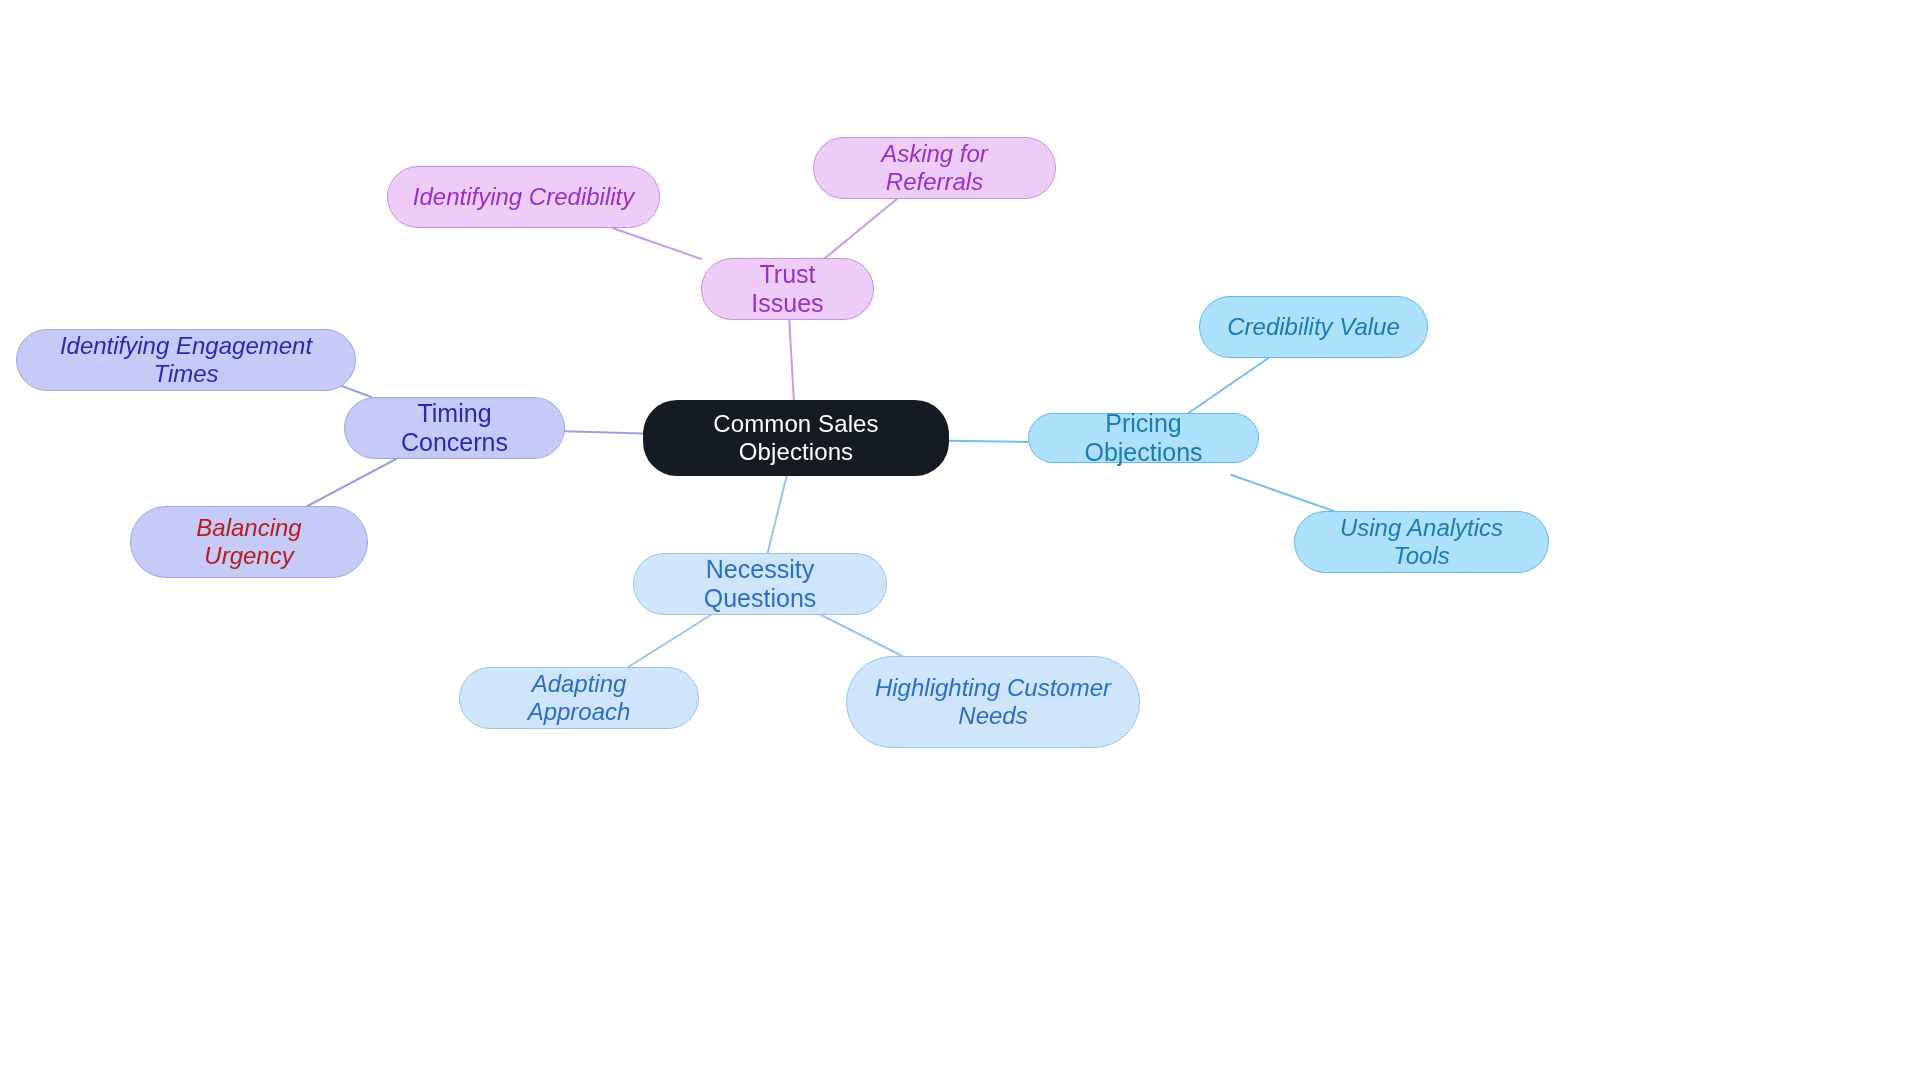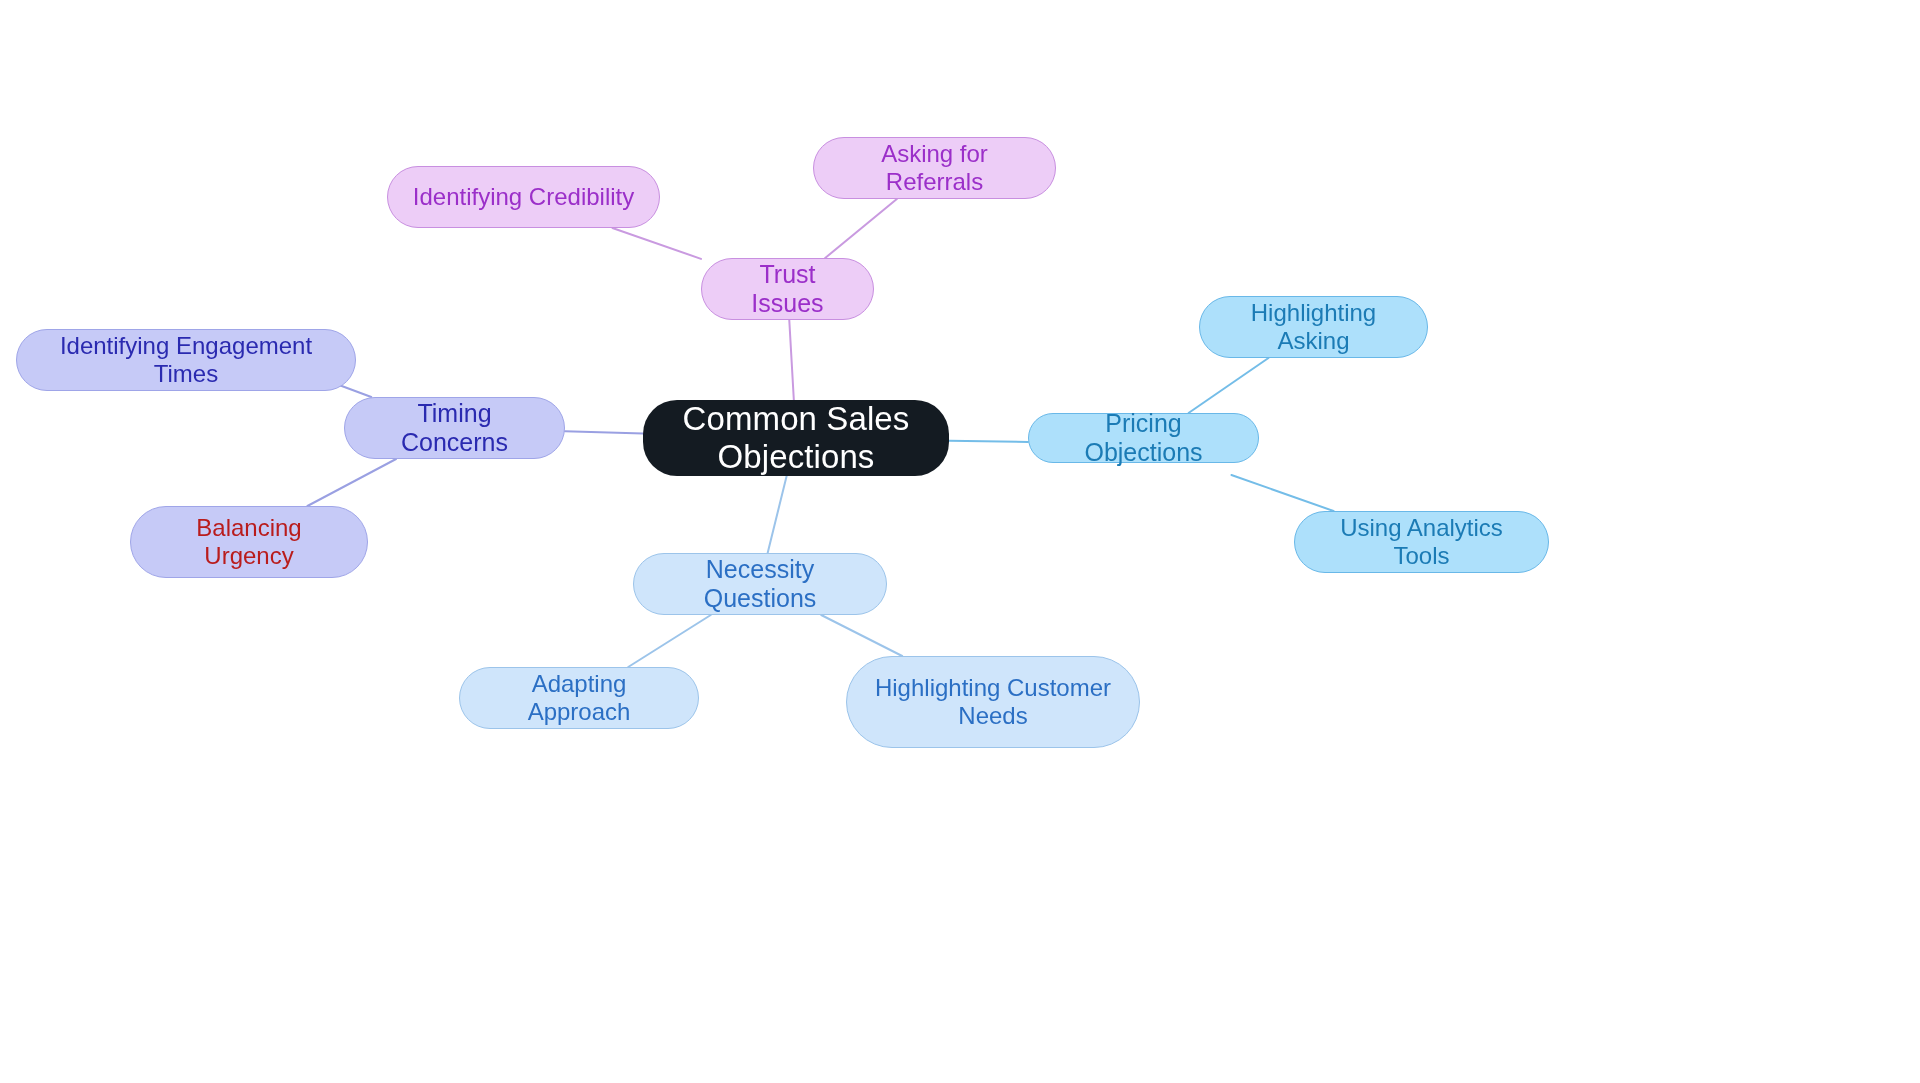--- a/index.html
+++ b/index.html
@@ -35,29 +35,30 @@
     border-style: solid;
     border-width: 1.5px;
     border-radius: 999px;
     padding: 0 18px;
     line-height: 1.16;
     white-space: pre-line;
   }
   .node.root {
     border-radius: 34px;
     border-width: 0;
-    font-size: 33px;
+    font-size: 24px;
     letter-spacing: 0.1px;
     text-align: center;
   }
   .node.branch {
     font-size: 25px;
   }
   .node.leaf {
     font-size: 24px;
+    font-style: italic;
   }
 </style>
 </head>
 <body>
 
 <div id="canvas">
   <svg id="edge-layer" viewBox="0 0 1920 1083" preserveAspectRatio="none">
       <line x1="793.8322147651006" y1="400" x2="789.2684563758389" y2="320" stroke="#c99ae0" stroke-width="2" stroke-linecap="round"></line>
       <line x1="701" y1="258.8560606060606" x2="612.4565217391305" y2="228" stroke="#c99ae0" stroke-width="2" stroke-linecap="round"></line>
       <line x1="825.1611570247934" y1="258" x2="896.8388429752066" y2="199" stroke="#c99ae0" stroke-width="2" stroke-linecap="round"></line>
@@ -73,20 +74,20 @@
     </svg>
   <div id="node-layer">
       <div class="node root" style="left: 643px; top: 400px; width: 306px; height: 76px; background: rgb(20, 27, 34); color: rgb(255, 255, 255); border-color: transparent;"><span>Common Sales Objections</span></div>
       <div class="node branch" style="left: 701px; top: 258px; width: 173px; height: 62px; background: rgb(237, 205, 247); color: rgb(155, 47, 201); border-color: rgb(200, 143, 224);"><span>Trust Issues</span></div>
       <div class="node leaf" style="left: 387px; top: 166px; width: 273px; height: 62px; background: rgb(237, 205, 247); color: rgb(155, 47, 201); border-color: rgb(200, 143, 224);"><span>Identifying Credibility</span></div>
       <div class="node leaf" style="left: 813px; top: 137px; width: 243px; height: 62px; background: rgb(237, 205, 247); color: rgb(155, 47, 201); border-color: rgb(200, 143, 224);"><span>Asking for Referrals</span></div>
       <div class="node branch" style="left: 344px; top: 397px; width: 221px; height: 62px; background: rgb(198, 202, 247); color: rgb(42, 42, 176); border-color: rgb(159, 165, 232); justify-content: flex-end;"><span>Timing Concerns</span></div>
       <div class="node leaf" style="left: 16px; top: 297px; width: 340px; height: 62px; background: rgb(198, 202, 247); color: rgb(42, 42, 176); border-color: rgb(159, 165, 232); margin-top: 32px;"><span>Identifying Engagement Times</span></div>
       <div class="node leaf" style="left: 130px; top: 506px; width: 238px; height: 72px; background: rgb(198, 202, 247); color: #b91c1c; border-color: rgb(159, 165, 232);"><span>Balancing Urgency</span></div>
       <div class="node branch" style="left: 1028px; top: 413px; width: 231px; height: 50px; background: rgb(173, 224, 251); color: rgb(27, 123, 181); border-color: rgb(105, 184, 232);"><span>Pricing Objections</span></div>
-      <div class="node leaf" style="left: 1199px; top: 296px; width: 229px; height: 62px; background: rgb(173, 224, 251); color: rgb(27, 123, 181); border-color: rgb(105, 184, 232);"><span>Highlighting Asking</span></div>
+      <div class="node leaf" style="left: 1199px; top: 296px; width: 229px; height: 62px; background: rgb(173, 224, 251); color: rgb(27, 123, 181); border-color: rgb(105, 184, 232);"><span>Credibility Value</span></div>
       <div class="node leaf" style="left: 1294px; top: 511px; width: 255px; height: 62px; background: rgb(173, 224, 251); color: rgb(27, 123, 181); border-color: rgb(105, 184, 232);"><span>Using Analytics Tools</span></div>
       <div class="node branch" style="left: 633px; top: 553px; width: 254px; height: 62px; background: rgb(207, 229, 251); color: rgb(43, 111, 196); border-color: rgb(156, 196, 234);"><span>Necessity Questions</span></div>
       <div class="node leaf" style="left: 459px; top: 667px; width: 240px; height: 62px; background: rgb(207, 229, 251); color: rgb(43, 111, 196); border-color: rgb(156, 196, 234);"><span>Adapting Approach</span></div>
       <div class="node leaf" style="left: 846px; top: 656px; width: 294px; height: 92px; background: rgb(207, 229, 251); color: rgb(43, 111, 196); border-color: rgb(156, 196, 234);"><span>Highlighting Customer
 Needs</span></div>
     </div>
 </div>
 
 </body></html>

